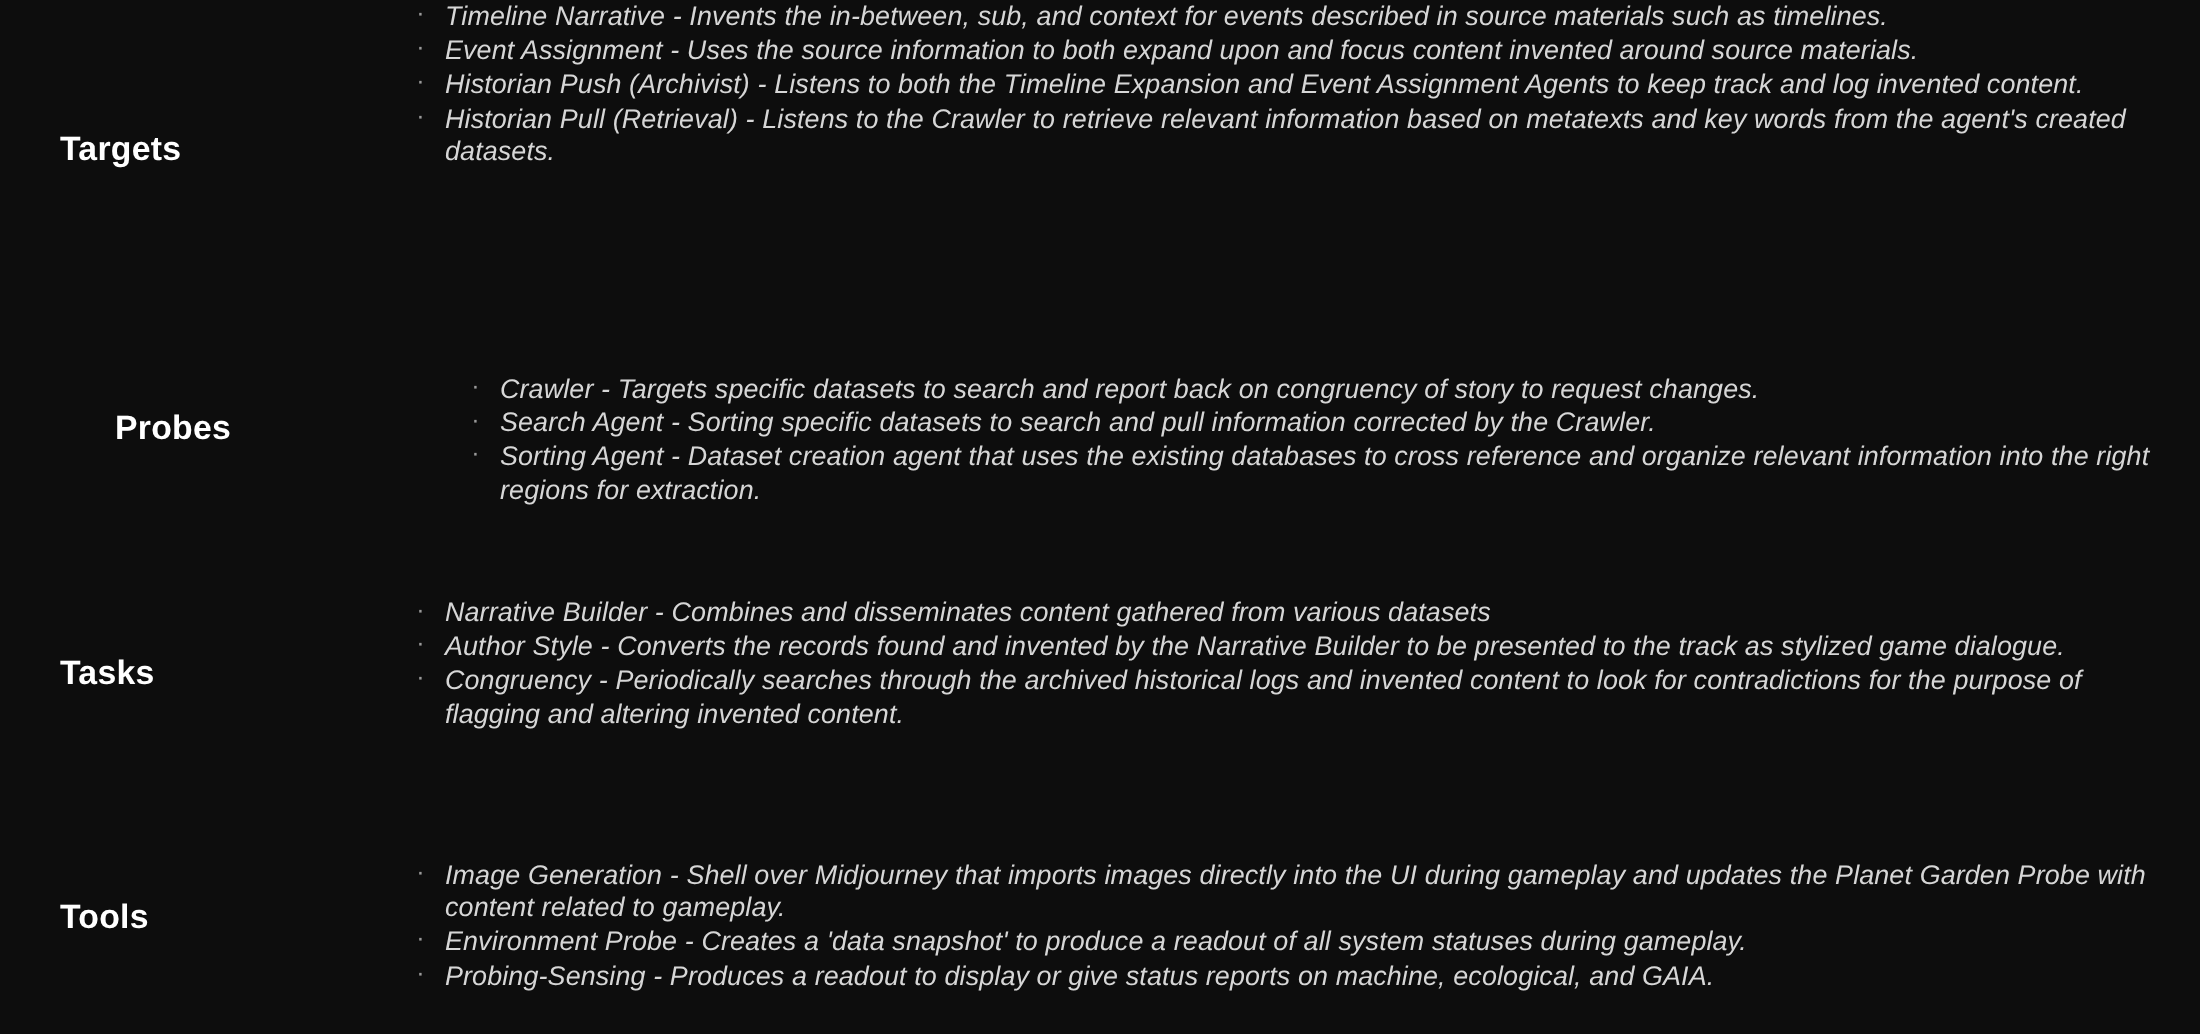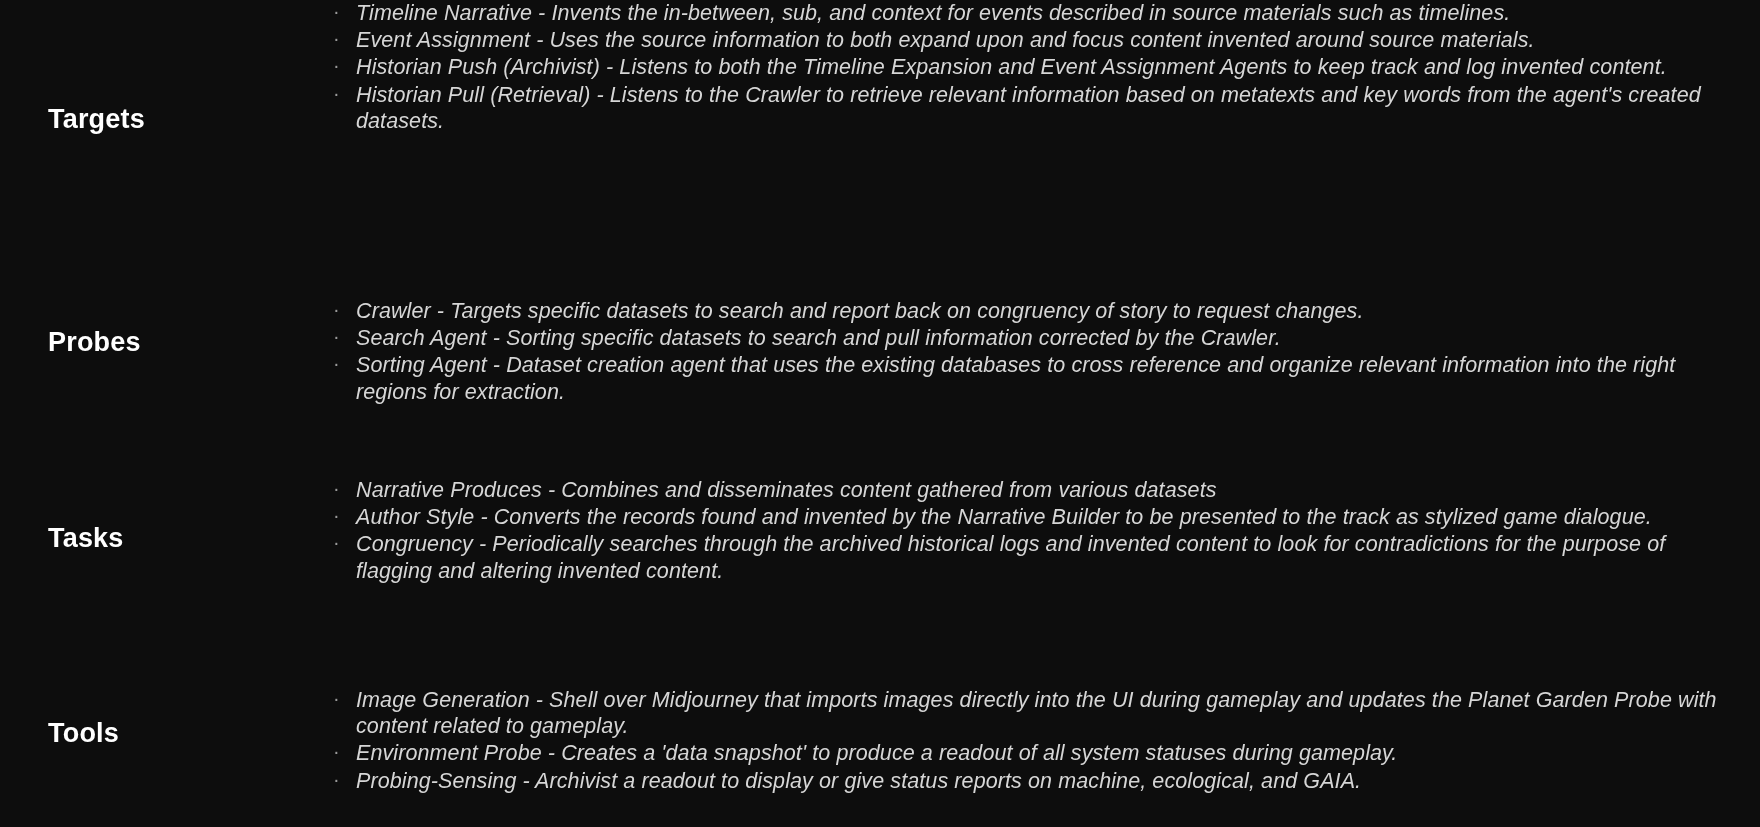--- a/index.html
+++ b/index.html
@@ -64,21 +64,21 @@
     top: -1px;
     color: #9a9a9a;
     font-style: normal;
     font-size: 20px;
     line-height: 1.22;
   }
   
   #sec-0 { position: absolute; top: 0px;   left: 0; }
   #sec-0 .section-label { padding-top: 105px; }
   #sec-1 { position: absolute; top: 298px; left: 0; }
-  #sec-1 .section-label { padding-top: 30px; }
+  #sec-1 .section-label { padding-top: 30px; margin-left: 44px; }
   #sec-2 { position: absolute; top: 477px; left: 0; }
   #sec-2 .section-label { padding-top: 47px; }
   #sec-3 { position: absolute; top: 687px; left: 0; }
   #sec-3 .section-label { padding-top: 32px; }
 </style>
 </head>
 <body>
 
 <div class="page">
 
@@ -102,31 +102,31 @@
         <li><span class="bullet">·</span><span>Search Agent - Sorting specific datasets to search and pull information corrected by the Crawler.</span></li>
         <li><span class="bullet">·</span><span>Sorting Agent - Dataset creation agent that uses the existing databases to cross reference and organize relevant information into the right regions for extraction.</span></li>
       </ul>
     </div>
   </div>
 
   <div class="section" id="sec-2">
     <div class="section-label">Tasks</div>
     <div class="section-items">
       <ul class="items">
-        <li><span class="bullet">·</span><span>Narrative Produces - Combines and disseminates content gathered from various datasets</span></li>
+        <li><span class="bullet">·</span><span>Narrative Builder - Combines and disseminates content gathered from various datasets</span></li>
         <li><span class="bullet">·</span><span>Author Style - Converts the records found and invented by the Narrative Builder to be presented to the track as stylized game dialogue.</span></li>
         <li><span class="bullet">·</span><span>Congruency - Periodically searches through the archived historical logs and invented content to look for contradictions for the purpose of flagging and altering invented content.</span></li>
       </ul>
     </div>
   </div>
 
   <div class="section" id="sec-3">
     <div class="section-label">Tools</div>
     <div class="section-items">
       <ul class="items">
         <li><span class="bullet">·</span><span>Image Generation - Shell over Midjourney that imports images directly into the UI during gameplay and updates the Planet Garden Probe with content related to gameplay.</span></li>
         <li><span class="bullet">·</span><span>Environment Probe - Creates a 'data snapshot' to produce a readout of all system statuses during gameplay.</span></li>
-        <li><span class="bullet">·</span><span>Probing-Sensing - Archivist a readout to display or give status reports on machine, ecological, and GAIA.</span></li>
+        <li><span class="bullet">·</span><span>Probing-Sensing - Produces a readout to display or give status reports on machine, ecological, and GAIA.</span></li>
       </ul>
     </div>
   </div>
 
 </div>
 
 </body></html>

